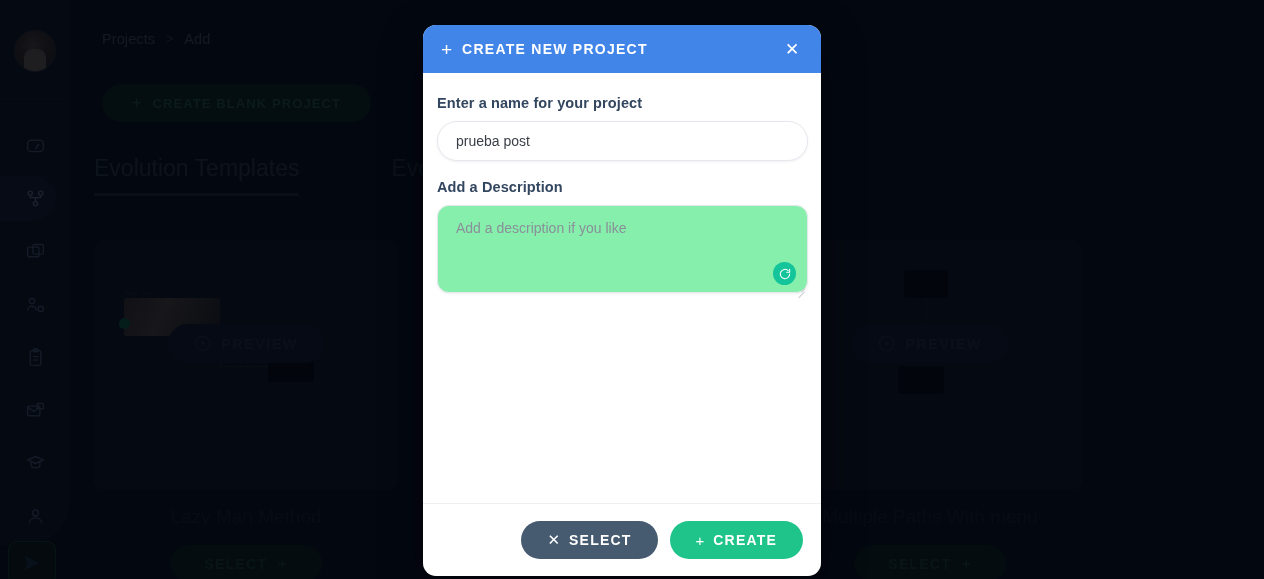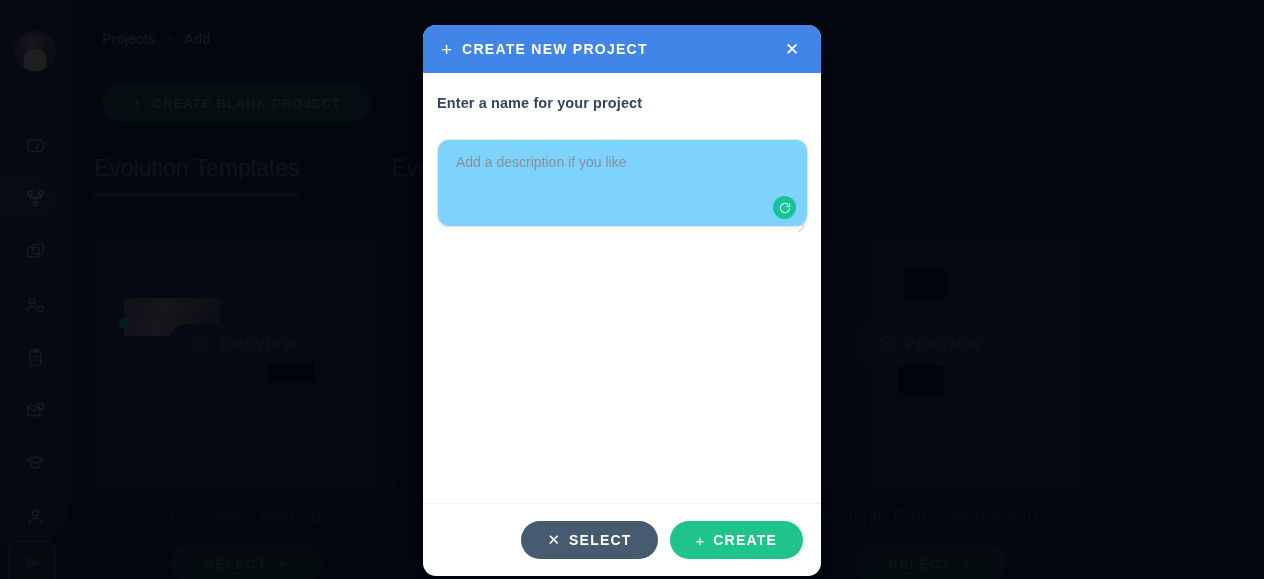--- a/index.html
+++ b/index.html
@@ -177,21 +177,21 @@
     font-family: "Liberation Sans", sans-serif;
     box-shadow: 0 1px 3px rgba(16,24,40,.06);
     outline: none;
   }
   .field-gap { height: 18px; }
 
   .ta-wrap { position: relative; }
   .textarea {
     width: 100%; height: 88px;
     border: 1px solid #e4e7ec; border-radius: 12px;
-    background: #7dd3fc;
+    background: #86efac;
     padding: 13px 18px;
     font-size: 14px; color: #3a3f47; line-height: 1.4;
     font-family: "Liberation Sans", sans-serif;
     box-shadow: 0 1px 3px rgba(16,24,40,.06);
     outline: none; resize: none;
   }
   .textarea::placeholder { color: #8a9099; }
   .ta-refresh {
     position: absolute; right: 12px; bottom: 12px;
     width: 23px; height: 23px; border-radius: 50%;
@@ -404,23 +404,25 @@
 
     <div class="modal-header">
       <span class="mh-plus">+</span>
       <span class="mh-title">CREATE NEW PROJECT</span>
       <span class="mh-close">✕</span>
     </div>
 
     <div class="modal-body">
 
       <div class="field-label">Enter a name for your project</div>
+      <input class="text-input" type="text" value="prueba post" style="">
 
       <div class="field-gap"></div>
 
+      <div class="field-label">Add a Description</div>
       <div class="ta-wrap">
         <textarea class="textarea" placeholder="Add a description if you like" style=""></textarea>
         <div class="ta-refresh">
           <svg viewBox="0 0 24 24">
             <path d="M20 12a8 8 0 1 1-2.6-5.9" stroke-linecap="round"></path>
             <path d="M20 4v5h-5" stroke-linecap="round" stroke-linejoin="round"></path>
           </svg>
         </div>
         <div class="ta-grip">
             <span></span>

